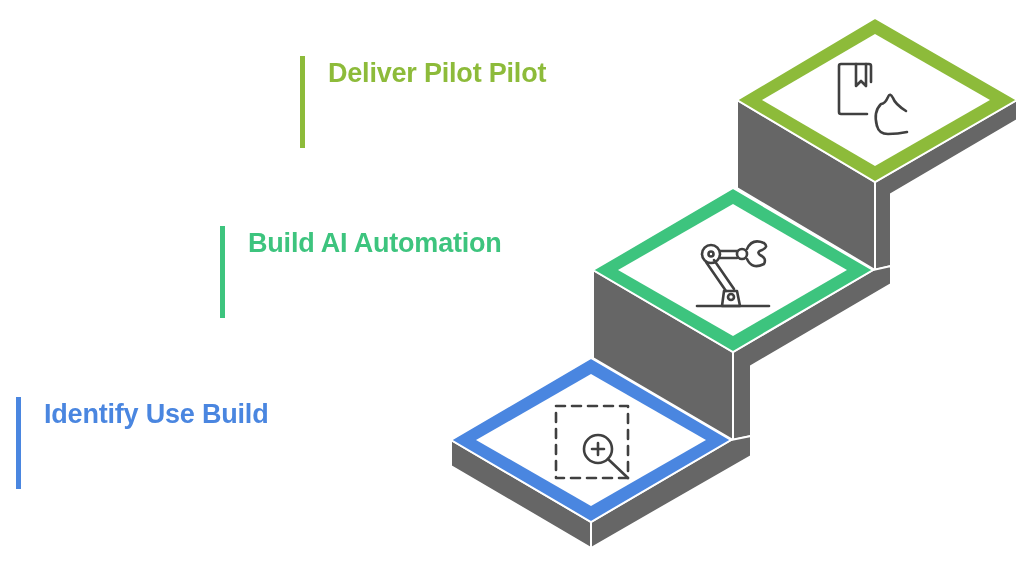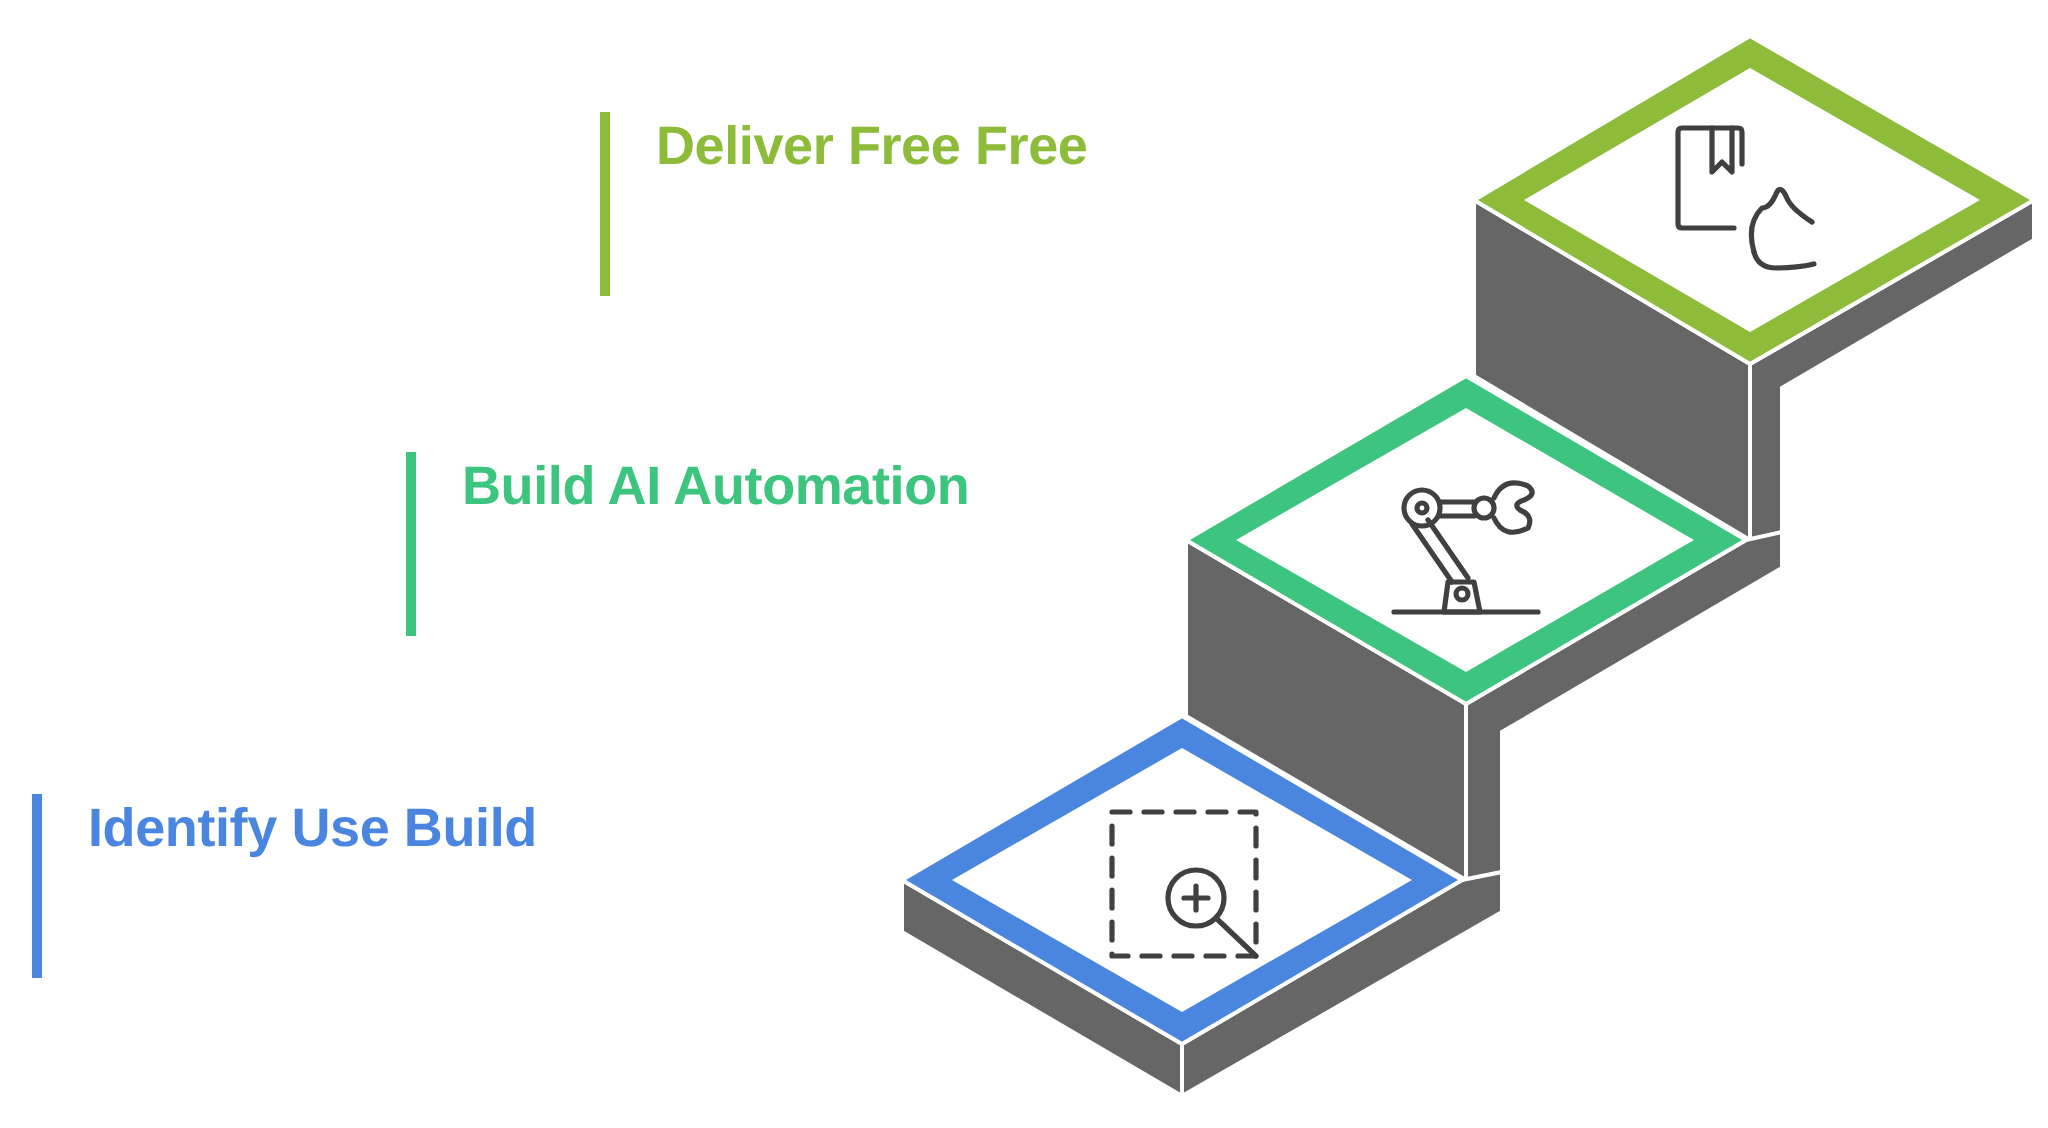--- a/index.html
+++ b/index.html
@@ -10,28 +10,28 @@
   #stairs { position: absolute; left: 0; top: 0; }
 </style>
 </head>
 <body>
 
 <div class="label" style="left:16px; top:397px;">
   <div class="bar" style="background:#4A86E0;"></div>
   <div class="text" style="color:#4A86E0;">Identify Use Build</div>
 </div>
 
-<div class="label" style="left:158px; top:226px;padding-left:45px;">
+<div class="label" style="left:175px; top:226px;padding-left:45px;">
   <div class="bar" style="background:#3DC47E;"></div>
   <div class="text" style="color:#3DC47E;">Build AI Automation</div>
 </div>
 
 <div class="label" style="left:300px; top:56px;">
   <div class="bar" style="background:#8DBB3A;"></div>
-  <div class="text" style="color:#8DBB3A;">Deliver Free Free</div>
+  <div class="text" style="color:#8DBB3A;">Deliver Pilot Pilot</div>
 </div>
 
 <svg id="stairs" width="1024" height="564" viewBox="0 0 1024 564">
 
   <g>
 
     <polygon points="737,100 875,182 875,270 737,188" fill="#666666" stroke="#ffffff" stroke-width="2"></polygon>
 
     <polygon points="875,182 1017,100 1017,120 891,194 891,266 875,270" fill="#666666" stroke="#ffffff" stroke-width="2"></polygon>
 

